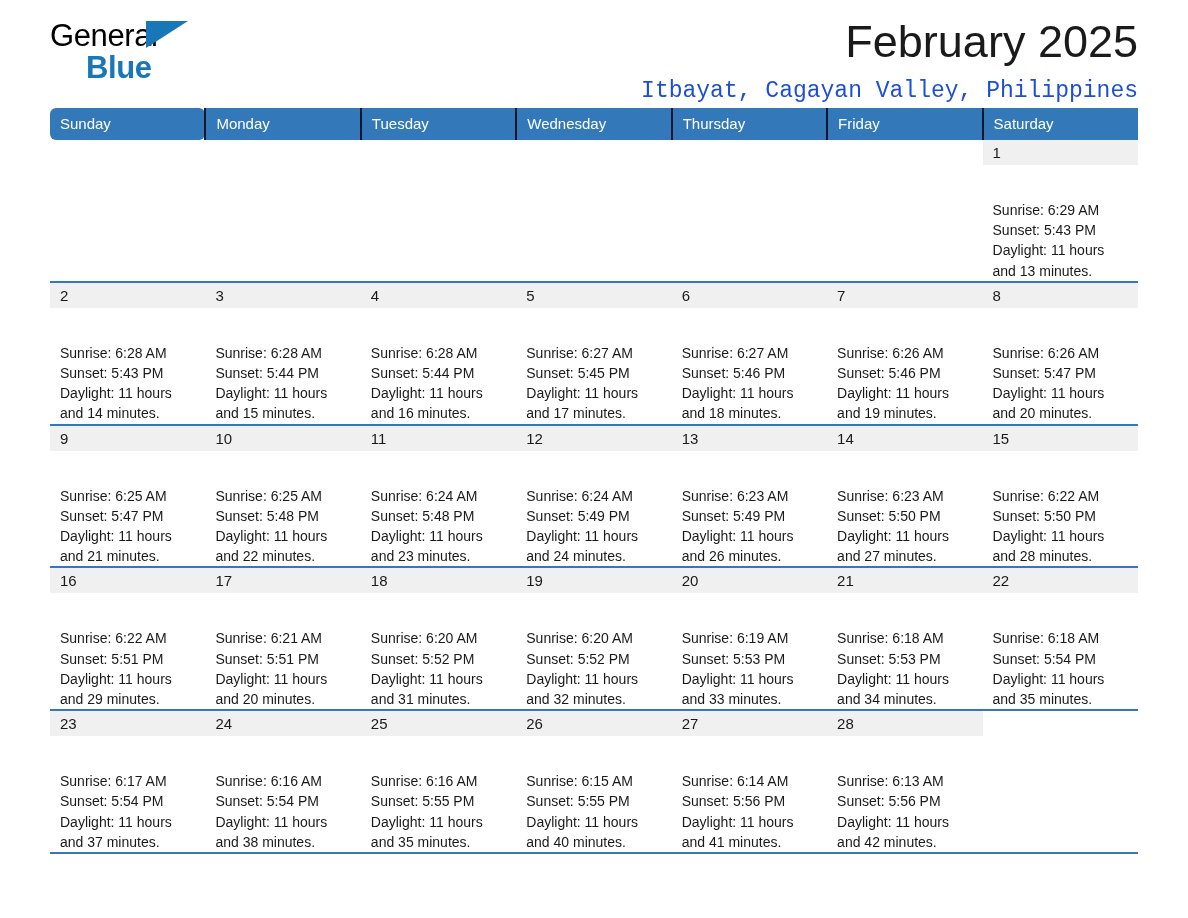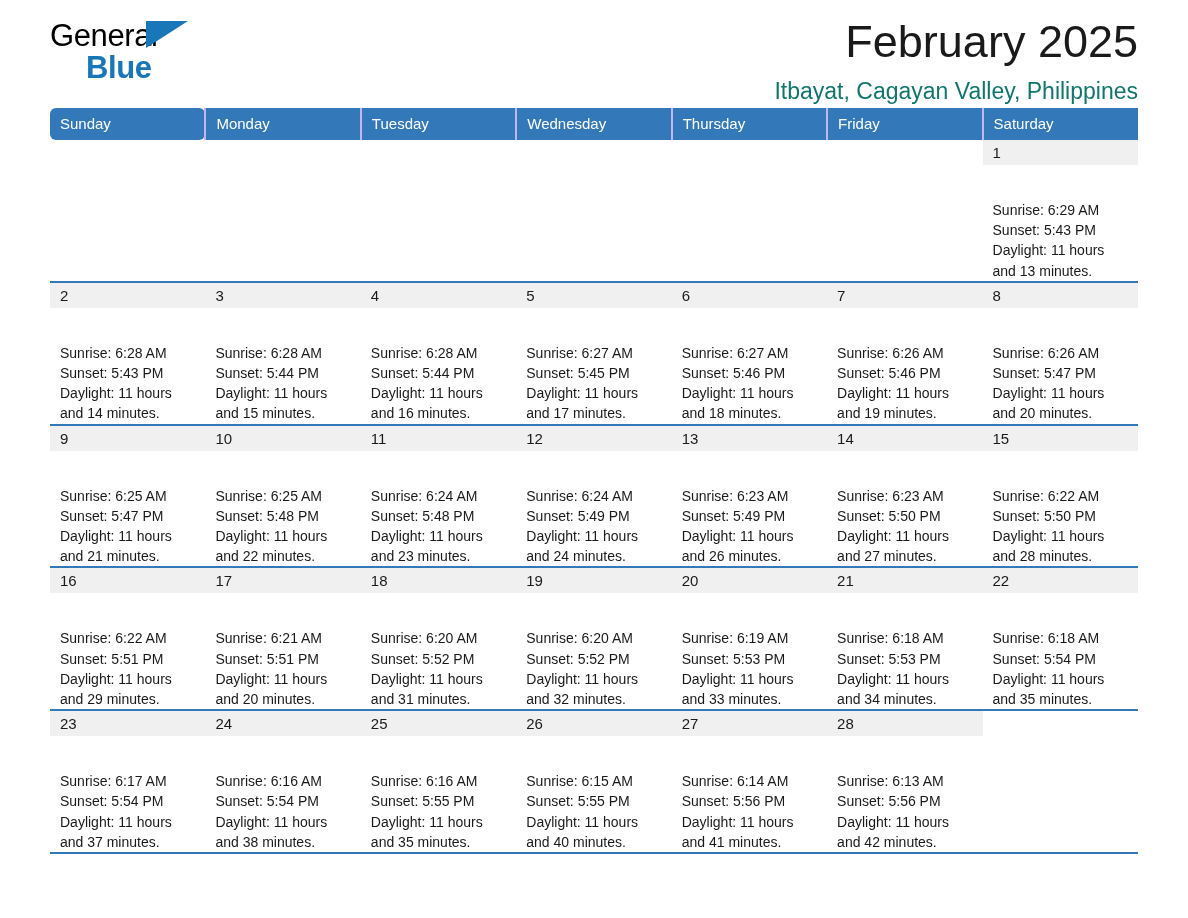--- a/index.html
+++ b/index.html
@@ -77,43 +77,44 @@
     font-size: 45px;
     line-height: 52px;
     font-weight: normal;
     color: #1a1a1a;
     letter-spacing: 0px;
     margin: 0;
   }
   .cal-subtitle {
     font-size: 23px;
     line-height: 30px;
-    color: #0f766e;
+    color: #1d4ed8;
     margin: 8px 0 0 0;
     font-weight: normal;
+    font-family: Liberation Mono, monospace;
   }
 
   
   .calendar {
     width: 1088px;
     border-collapse: collapse;
     table-layout: fixed;
   }
 
   .weekdays {
     background: #fff;
   }
   .weekdays th {
     background: #3378b8;
     color: #ffffff;
     font-size: 15px;
     font-weight: normal;
     text-align: left;
     padding: 7px 0 8px 10px;
-    border-left: 2px solid #c4b5fd;
+    border-left: 2px solid #0f172a;
     height: 31px;
     vertical-align: middle;
   }
   .weekdays th:first-child {
     border-left: none;
     border-radius: 6px;
   }
 
   .daycell {
     vertical-align: top;

